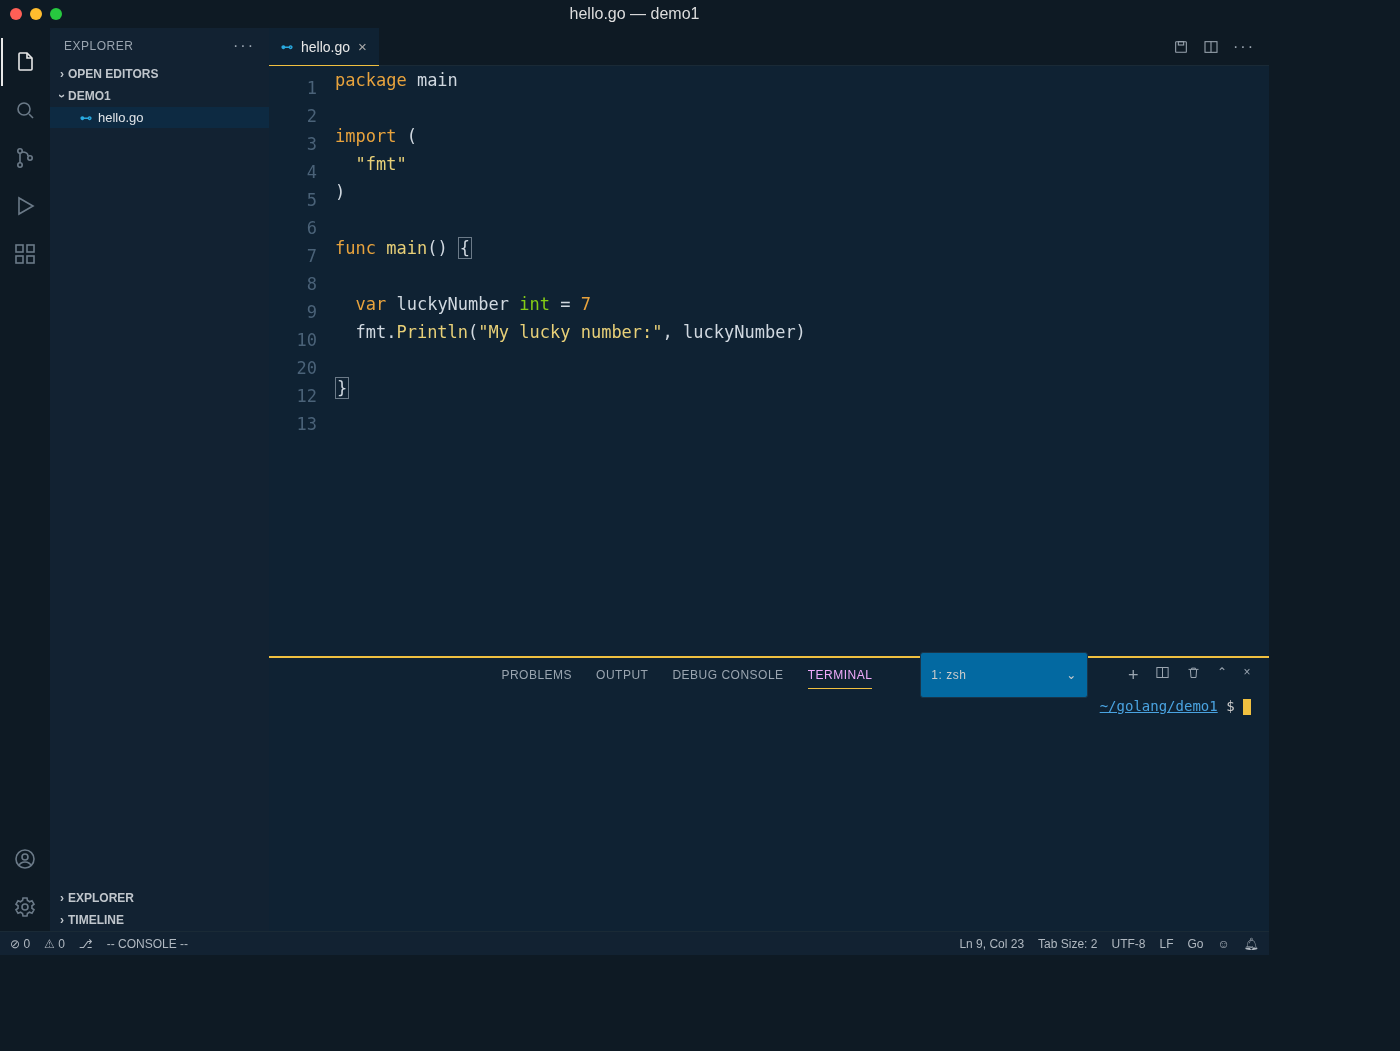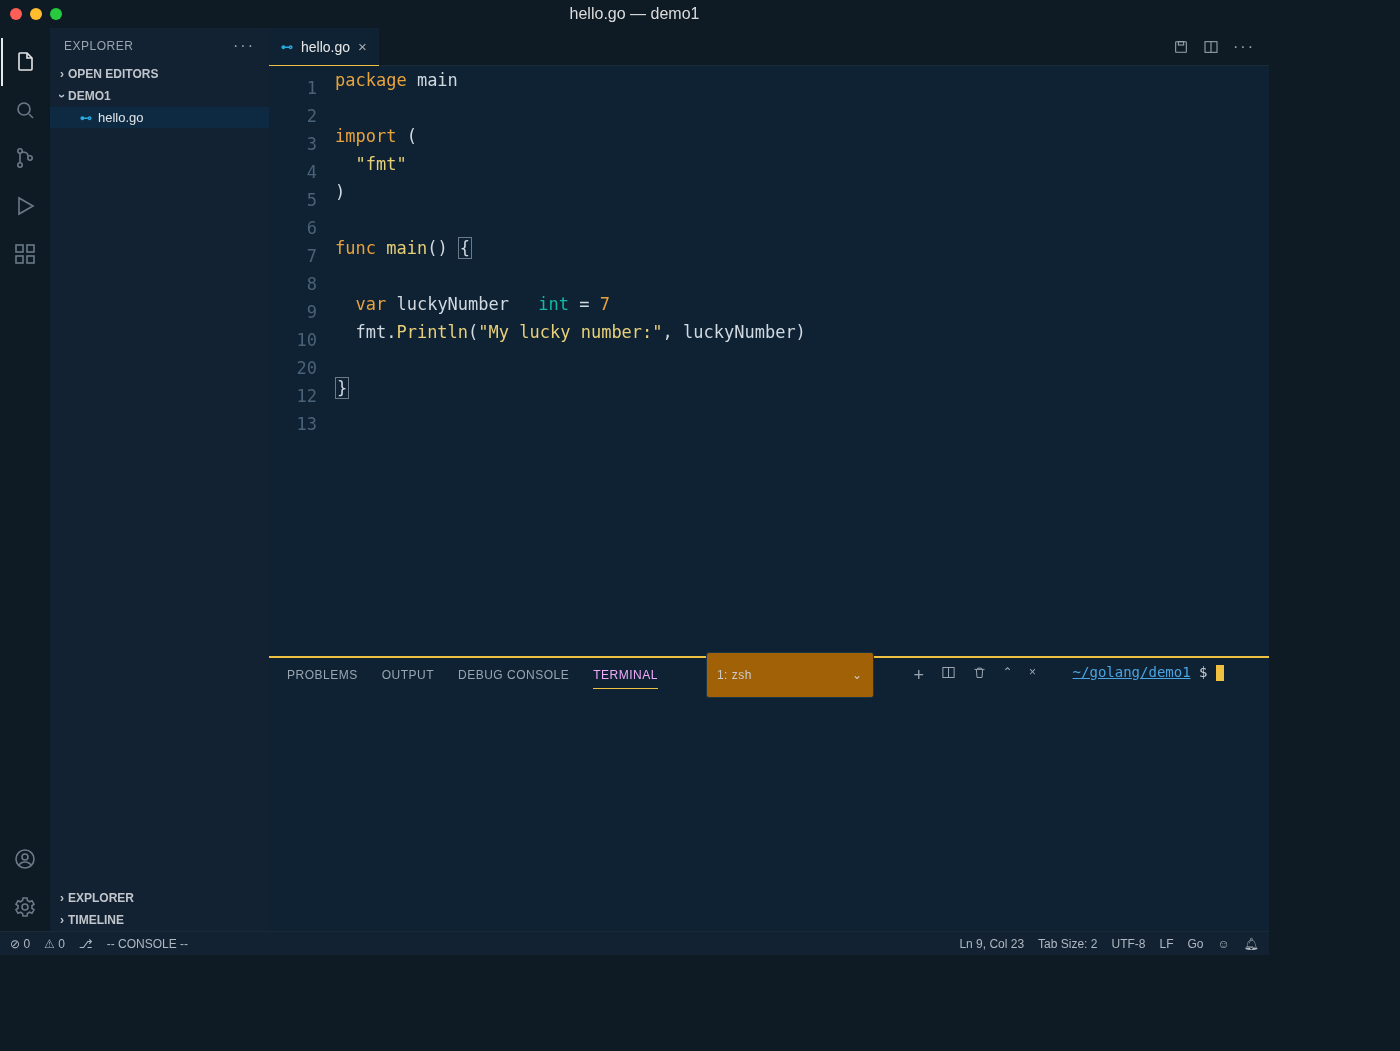--- a/index.html
+++ b/index.html
@@ -35,31 +35,31 @@
 .tab-actions span,.tab-actions svg { color:#9aa5b0; cursor:pointer; }
 .tab-actions .dots { font-size:16px; letter-spacing:2px; }
 
 .editor { flex:1; display:flex; font-family:Menlo,Consolas,monospace; font-size:17px; line-height:28px; overflow:hidden; }
 .gutter { width:66px; text-align:right; padding:8px 18px 0 0; color:#4a6278; user-select:none; }
 .gutter div { height:28px; }
 .code { flex:1; padding:0 0 0 0; white-space:pre; color:#d0d8e0; position:relative; }
 .code div { height:28px; }
 .kw { color:#e8a33d; }
 .str { color:#e8d078; }
-.typ { color:#14b8a6;margin-left:19px; }
+.typ { color:#84cc16; }
 .num { color:#e8a33d; }
 .fn { color:#e8d078; }
 .cursor-box { border:1px solid #6b7a88; padding:0 1px; }
 
-.panel { height:275px; border-top:2px solid #f0c040; background:#0f2233; display:flex; flex-direction:row; }
+.panel { height:275px; border-top:2px solid #f0c040; background:#0f2233; display:flex; flex-direction:column;align-items:flex-end; }
 .panel-tabs { height:34px; display:flex; align-items:center; padding:0 18px; gap:24px; font-size:12px; letter-spacing:.5px; }
 .panel-tabs .ptab { color:#9aa5b0; cursor:pointer; padding:6px 0; }
 .panel-tabs .ptab.active { color:#f0abfc; border-bottom:1px solid #f0c040; }
 .panel-tabs .pspacer { flex:1; }
-.panel-sel { display:flex; align-items:center; background:#a16207; border:1px solid #1a3448; padding:15px 10px; font-size:12px; gap:100px; border-radius:3px; cursor:pointer; }
+.panel-sel { display:flex; align-items:center; background:#0369a1; border:1px solid #1a3448; padding:15px 10px; font-size:12px; gap:100px; border-radius:3px; cursor:pointer; }
 .panel-acts { display:flex; gap:16px; margin-left:16px; color:#9aa5b0; }
 .panel-acts span,.panel-acts svg { cursor:pointer; }
 .term { flex:1; padding:6px 18px; font-family:Menlo,Consolas,monospace; font-size:14px; }
 .term .path { color:#4aa3e0;text-decoration:underline; }
 .term .cur { display:inline-block; width:8px; height:16px; background:#f0c040; vertical-align:middle; }
 
 .status { height:24px; background:#122232; color:#b0b8c0; display:flex; align-items:center; font-size:12px; padding:0 10px; gap:14px; border-top:1px solid #1a2a36; }
 .status .sspacer { flex:1; }
 .status span { cursor:pointer; }
 .chev { display:inline-block; transform:rotate(0); }

